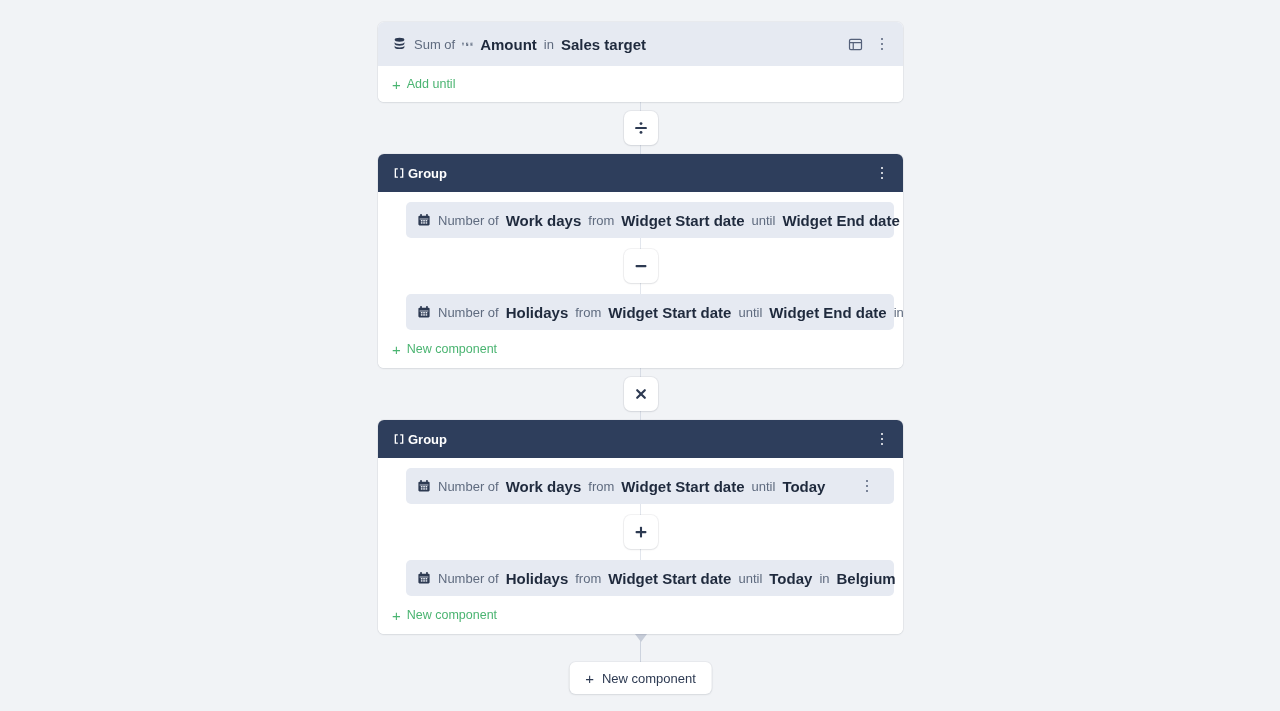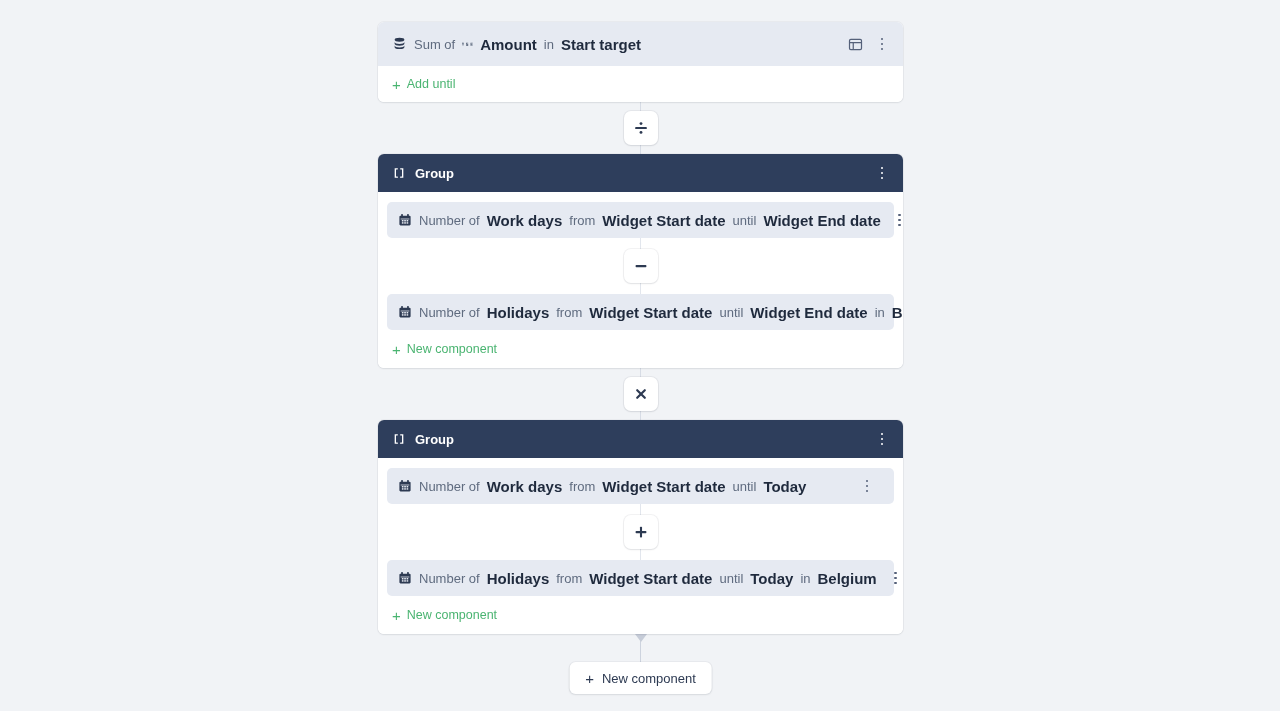--- a/index.html
+++ b/index.html
@@ -157,37 +157,38 @@
     background: #2e3e5c;
     height: 38px;
     display: flex;
     align-items: center;
     padding: 0 12px 0 14px;
   }
   .group-head .title {
     color: #ffffff;
     font-size: 13px;
     font-weight: 700;
-    margin-left: 9px;
+    margin-left: 2px;
     white-space: nowrap;
   }
   .group-head .spacer { flex: 1; }
 
   .group-body {
     background: #ffffff;
     padding: 10px 9px 0 9px;
   }
 
   .comp-row {
     background: #e6eaf2;
     border-radius: 5px;
     height: 36px;
     display: flex;
     align-items: center;
     padding: 0 18px 0 11px;
+    margin-left: 19px;
   }
   .comp-row .spacer { flex: 1; min-width: 10px; }
 
   .inner-op {
     position: relative;
     height: 56px;
     display: flex;
     align-items: center;
     justify-content: center;
   }
@@ -286,21 +287,21 @@
             <rect x="0" y="4.5" width="3.4" height="1.5" rx="0.4"></rect>
             <path d="M8 4.5h4.4v1.5H9.6v1.2h2.8v3.8H8V9.5h2.8V8.6H8z"></path>
             <path d="M17 4.5h4.4V6H18.6v1h2.4v1.4h-2.4v1H21.4v1.2H17z"></path>
           </svg>
         </span>
         <span class="gap-s"></span>
         <span class="t-bold">Amount</span>
         <span class="gap"></span>
         <span class="t-light">in</span>
         <span class="gap"></span>
-        <span class="t-bold">Start target</span>
+        <span class="t-bold">Sales target</span>
         <span class="spacer"></span>
         <span class="icon" style="cursor:pointer;margin-right:10px;">
           <svg width="15" height="15" viewBox="0 0 16 16" fill="none" stroke="#55617a" stroke-width="1.3">
             <rect x="1.6" y="2.6" width="12.8" height="10.8" rx="1.4"></rect>
             <path d="M1.6 6.1h12.8M5.6 6.1v7.3"></path>
           </svg>
         </span>
         <span class="kebab">
             <i></i>
             <i></i>

